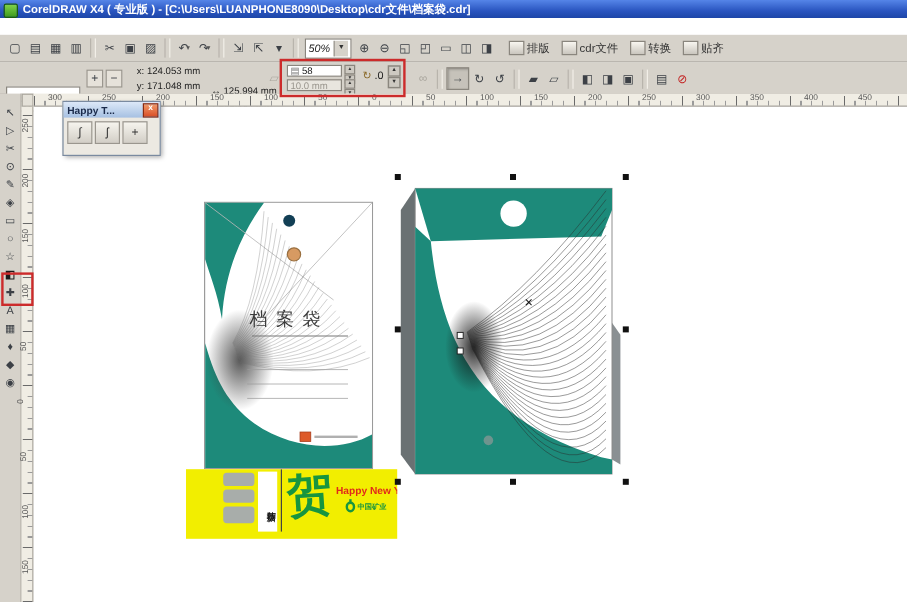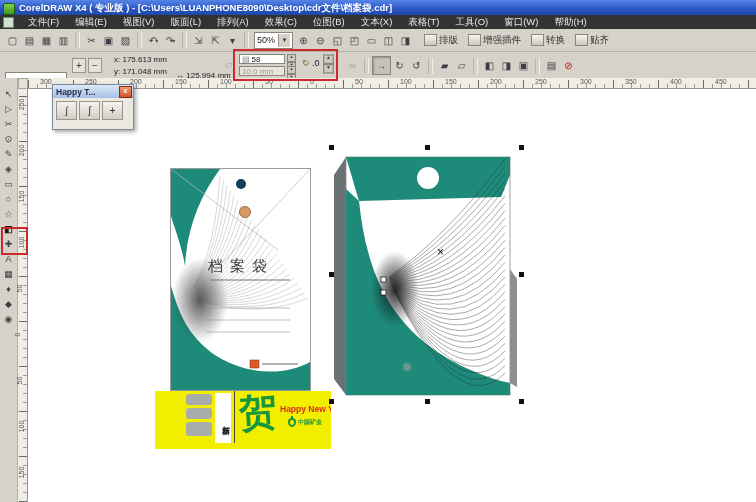--- a/index.html
+++ b/index.html
@@ -21,21 +21,21 @@
     border-bottom:1px solid #b4b0a8;display:flex;align-items:center;padding-left:4px;box-sizing:border-box;}
   .btn{width:17px;height:17px;display:flex;align-items:center;justify-content:center;
     font-size:10px;color:#3c4046;flex:0 0 auto;}
   .btn.small{width:12px;}
   .btn.pressed{border:1px solid #8a867e;background:#c6c2ba;box-shadow:inset 1px 1px 2px rgba(0,0,0,.25);}
   .btn.disabled{color:#aaa69e;}
   .btn.danger{color:#c32222;}
   .dd{font-size:6px;color:#555;margin-left:-2px;}
   .tsep{width:3px;height:16px;border-left:1px solid #b8b4ac;border-right:1px solid #f2efe8;margin:0 3px;flex:0 0 auto;}
   .combo{height:15px;background:#fff;border:1px solid #8a867e;display:flex;align-items:center;
-    font-size:9px;color:#222;padding:0 2px;margin:0 2px;flex:0 0 auto;}
+    font-size:9px;color:#222;padding:0 2px;margin:0 2px;flex:0 0 auto;font-style:italic;}
   .combo .arrow{width:11px;height:13px;background:#d6d2ca;border-left:1px solid #9a968e;
     display:flex;align-items:center;justify-content:center;font-size:6px;color:#333;margin-left:3px;}
   .tgroup{display:flex;align-items:center;gap:2px;font-size:9.5px;color:#333;margin-left:10px;flex:0 0 auto;}
   .tgroup .gicon{width:11px;height:10px;background:linear-gradient(#f8f6f0,#cac6be);border:1px solid #8a867e;}
   
   .propbar{position:absolute;left:0;top:52px;width:756px;height:26px;background:#d6d2ca;
     border-bottom:1px solid #a8a49c;font-size:8px;color:#222;}
   .pb{position:absolute;}
   .field{background:#fff;border:1px solid #8a867e;display:flex;align-items:center;padding:0 2px;box-sizing:border-box;}
   .spin{display:flex;flex-direction:column;width:9px;}
@@ -100,35 +100,20 @@
 </head>
 <body>
 
 <div class="app">
 
   <div class="titlebar">
     <span class="appicon"></span>
     <span>CorelDRAW X4 ( 专业版 ) - [C:\Users\LUANPHONE8090\Desktop\cdr文件\档案袋.cdr]</span>
   </div>
 
-  <div class="menubar" id="menubar">
-    <span class="menudoc"></span>
-  <span class="mi">文件(F)</span>
-      <span class="mi">编辑(E)</span>
-      <span class="mi">视图(V)</span>
-      <span class="mi">版面(L)</span>
-      <span class="mi">排列(A)</span>
-      <span class="mi">效果(C)</span>
-      <span class="mi">位图(B)</span>
-      <span class="mi">文本(X)</span>
-      <span class="mi">表格(T)</span>
-      <span class="mi">工具(O)</span>
-      <span class="mi">窗口(W)</span>
-      <span class="mi">帮助(H)</span>
-    </div>
 
   <div class="toolbar" id="stdbar">
       <div class="btn">▢</div>
       <div class="btn">▤</div>
       <div class="btn">▦</div>
       <div class="btn">▥</div>
       <div class="tsep"></div>
       <div class="btn">✂</div>
       <div class="btn">▣</div>
       <div class="btn">▨</div>
@@ -150,41 +135,41 @@
       <div class="btn">◰</div>
       <div class="btn">▭</div>
       <div class="btn">◫</div>
       <div class="btn">◨</div>
       <div class="tgroup">
         <span class="gicon"></span>
         <span>排版</span>
       </div>
       <div class="tgroup">
         <span class="gicon"></span>
-        <span>增强插件</span>
+        <span>cdr文件</span>
       </div>
       <div class="tgroup">
         <span class="gicon"></span>
         <span>转换</span>
       </div>
       <div class="tgroup">
         <span class="gicon"></span>
         <span>贴齐</span>
       </div>
     </div>
 
   <div class="propbar">
     <div class="pb field" style="left:5px;top:20px;width:62px;height:21px;align-items:flex-end;">
       <span style="font-size:9px;">预设...</span>
       <span class="arrow" style="margin-left:auto;font-size:6px;background:#d6d2ca;border-left:1px solid #9a968e;width:10px;text-align:center;">▼</span>
     </div>
     <div class="pb btn small" style="left:72px;top:6px;border:1px solid #9a968e;background:#e6e2da;height:13px;">+</div>
     <div class="pb btn small" style="left:88px;top:6px;border:1px solid #9a968e;background:#e6e2da;height:13px;">−</div>
 
-    <div class="pb plab" style="left:114px;top:2px;">x: 175.613 mm</div>
+    <div class="pb plab" style="left:114px;top:2px;">x: 124.053 mm</div>
     <div class="pb plab" style="left:114px;top:14px;">y: 171.048 mm</div>
 
     <div class="pb plab" style="left:176px;top:18px;">
       <span>↔</span>
       <span>125.994 mm</span>
     </div>
     <div class="pb plab" style="left:176px;top:29px;">
       <span>↕</span>
       <span>251.904 mm</span>
     </div>

